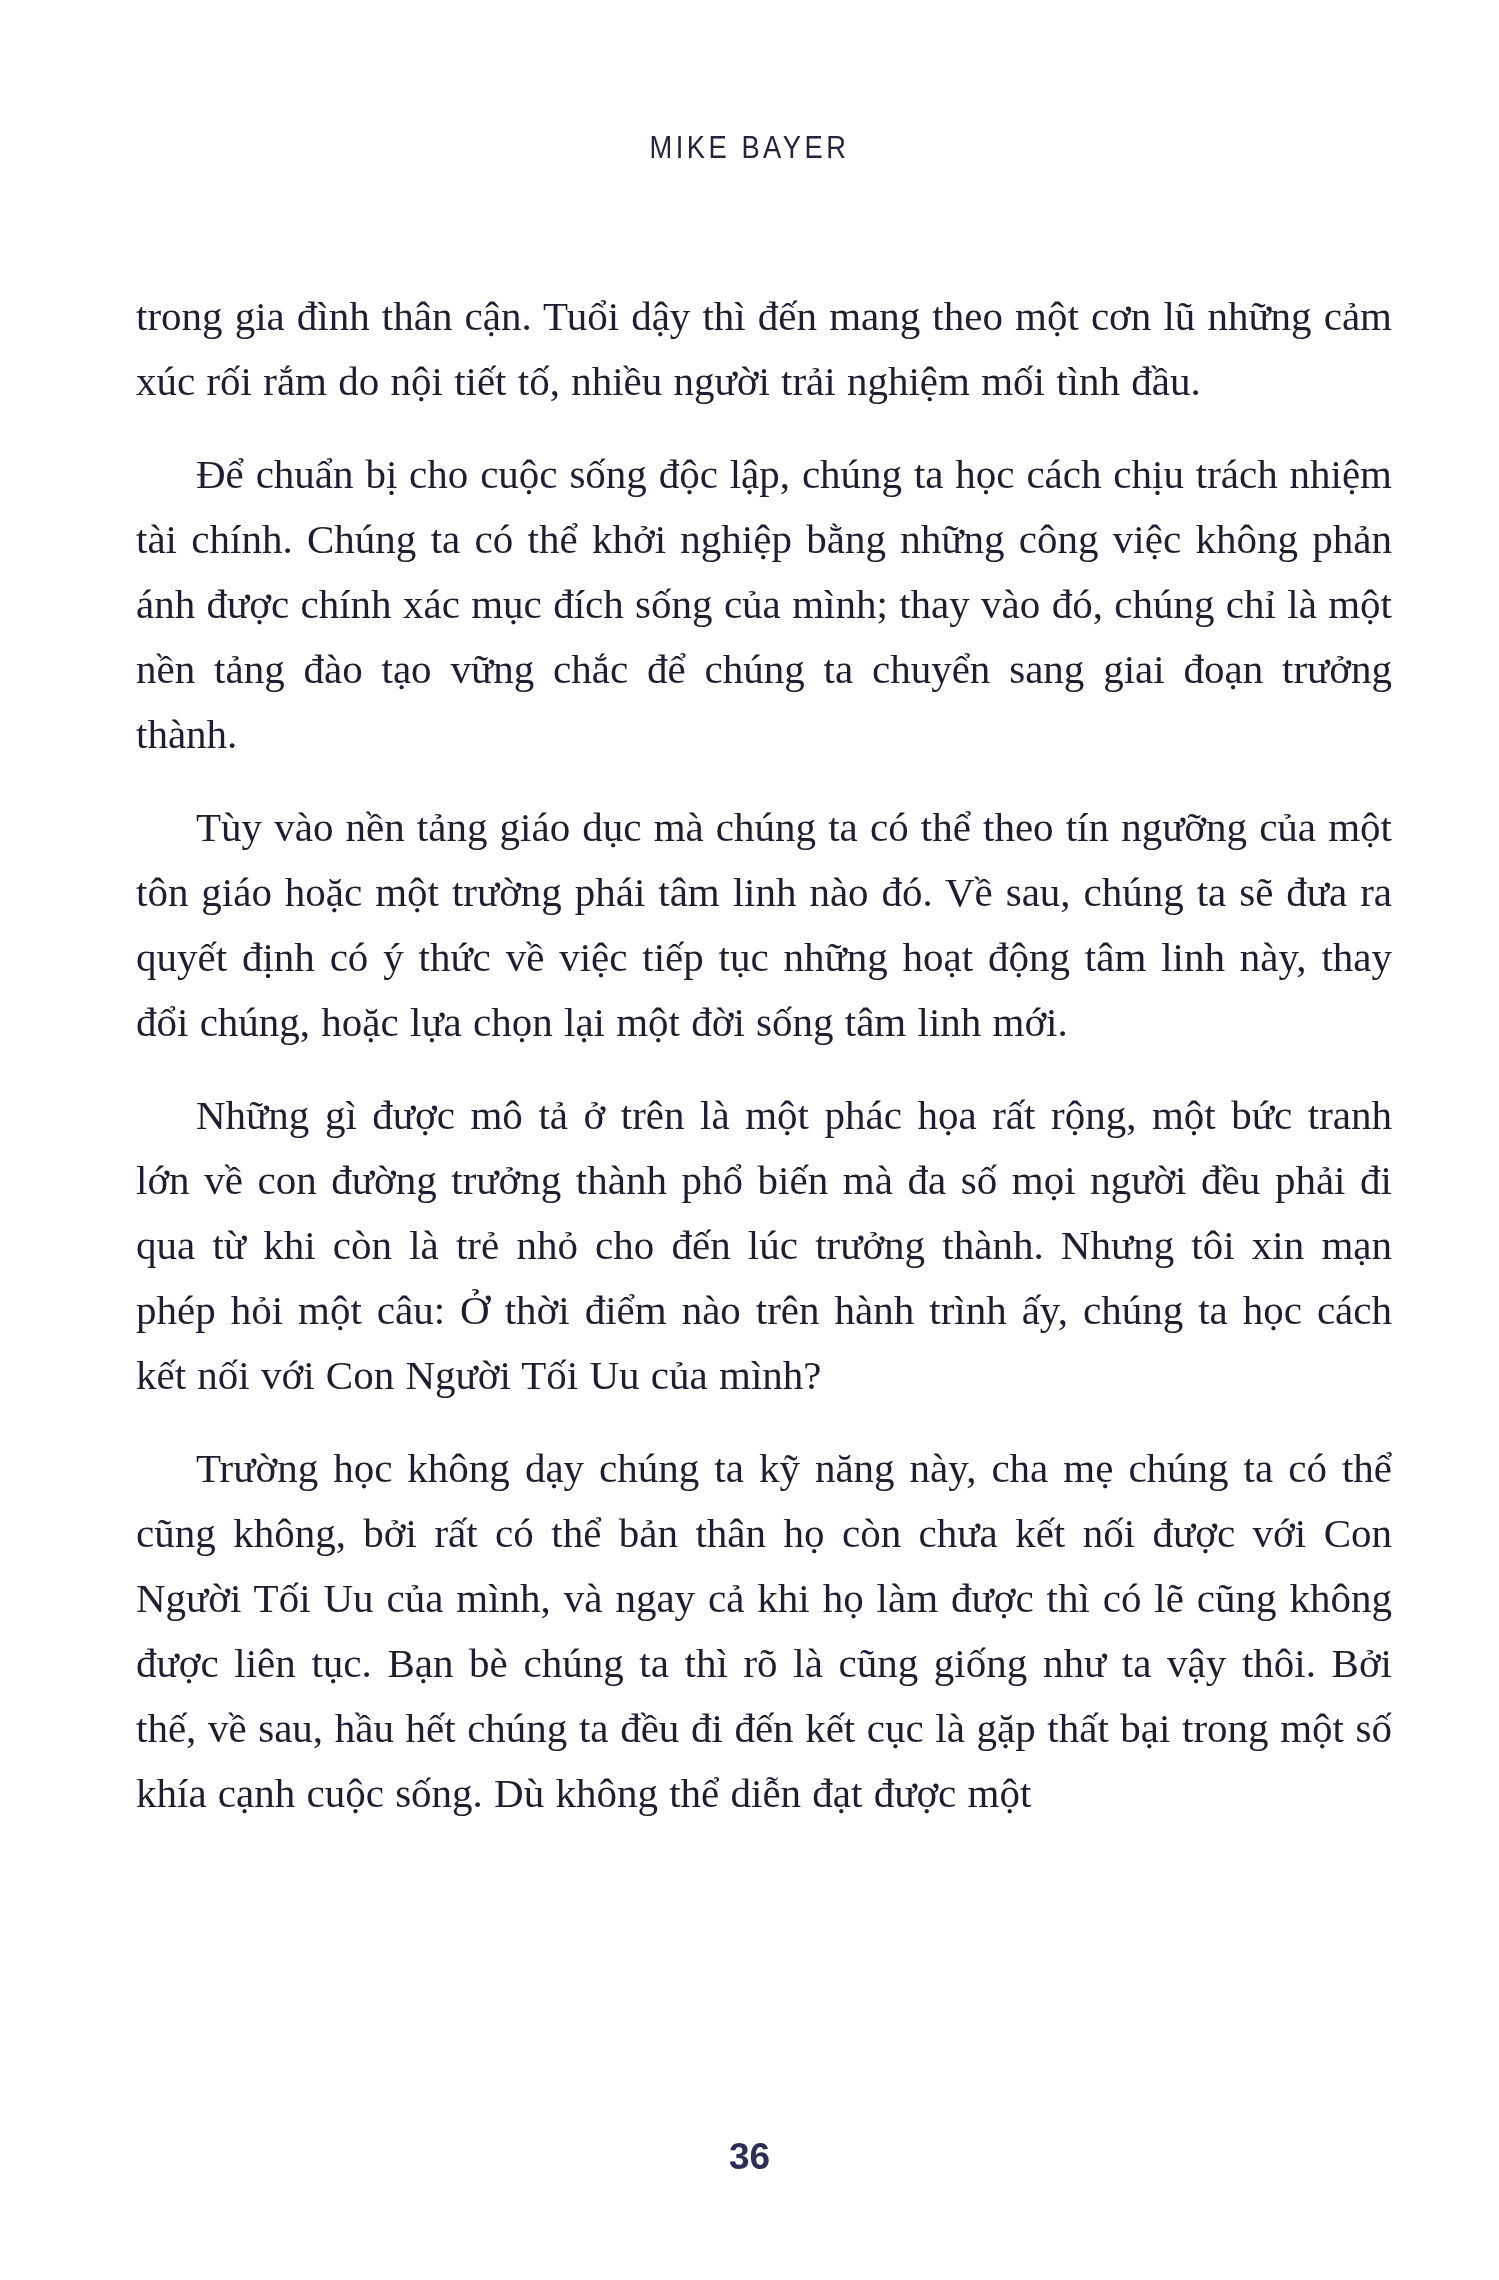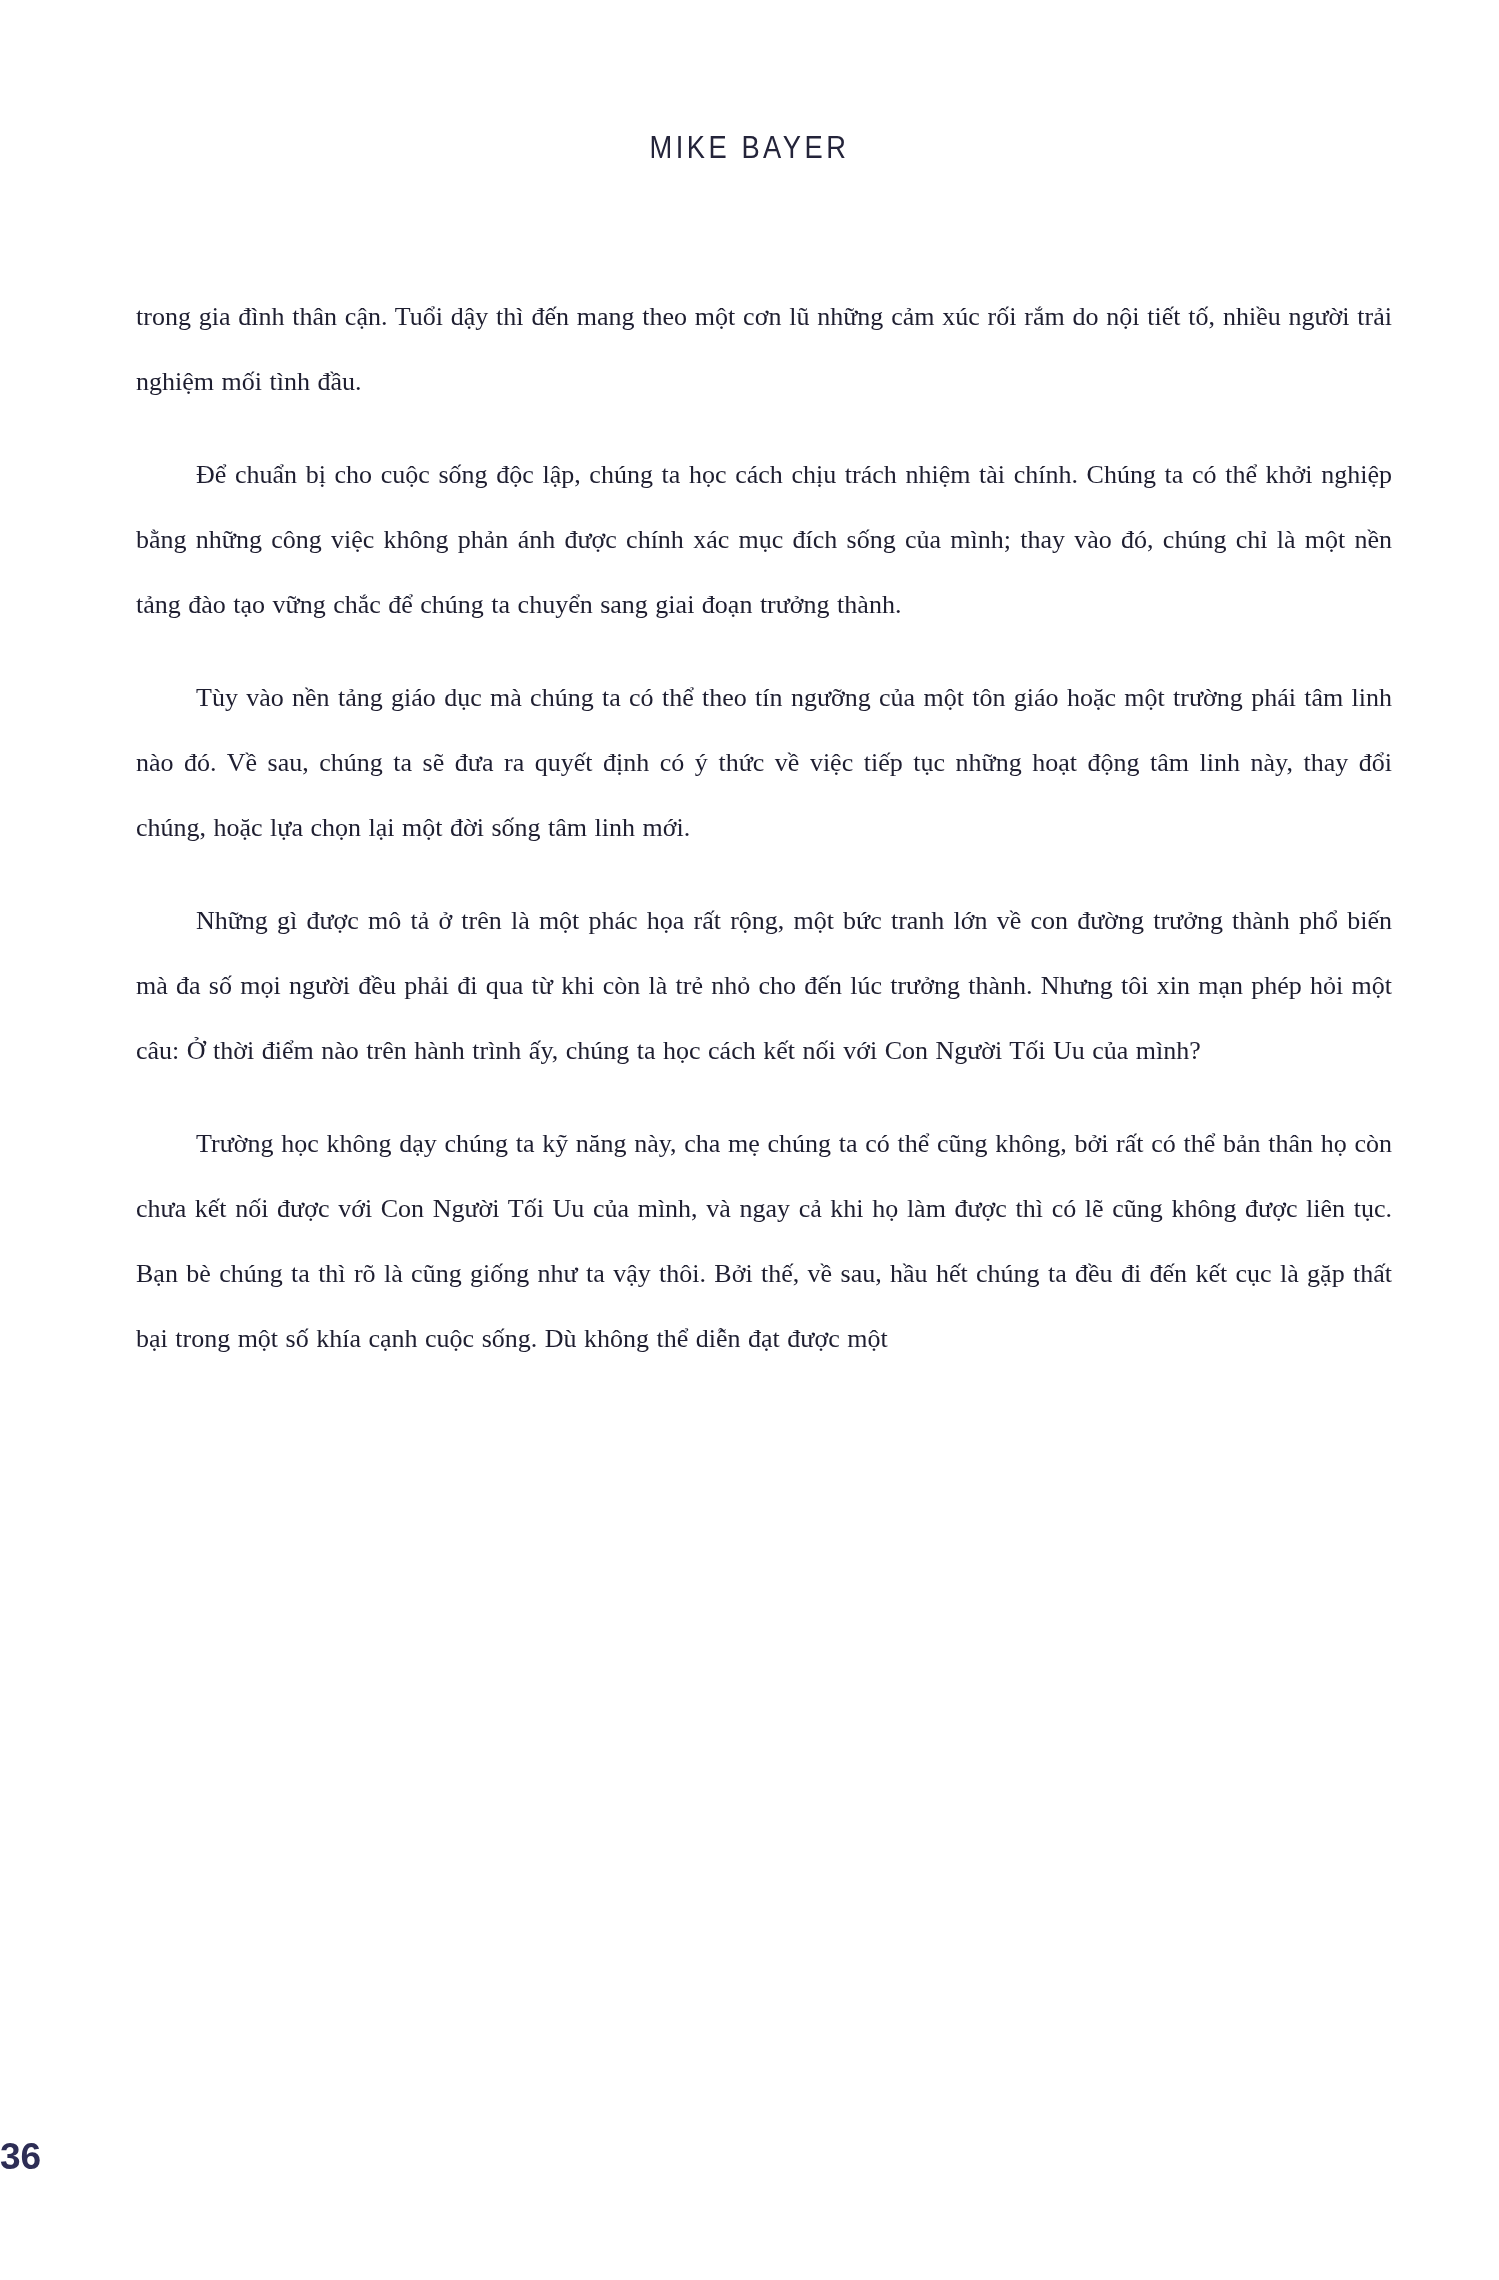--- a/index.html
+++ b/index.html
@@ -32,35 +32,36 @@
     transform-origin: center;
   }
   .content {
     position: absolute;
     top: 276px;
     left: 136px;
     width: 1256px;
   }
   .content p {
     margin: 0 0 28px 0;
-    font-size: 26px;
+    font-size: 41px;
     line-height: 65px;
     text-align: justify;
     text-indent: 60px;
     word-spacing: 1px;
     color: #1e1e30;
   }
   .content p.no-indent {
     text-indent: 0;
   }
   .page-number {
     position: absolute;
     top: 2128px;
     left: 0;
     width: 100%;
+    text-align: center;
     font-family: "Liberation Sans", "DejaVu Sans", sans-serif;
     font-size: 37px;
     font-weight: 600;
     color: #2d2d55;
   }
 </style>
 </head>
 <body>
 
 <div class="page">

